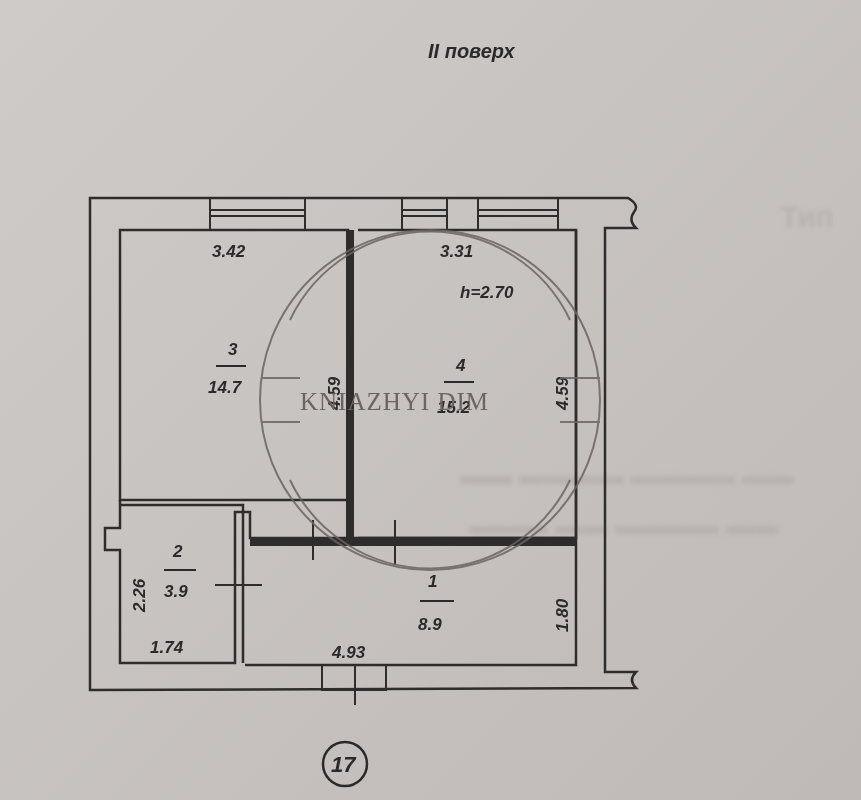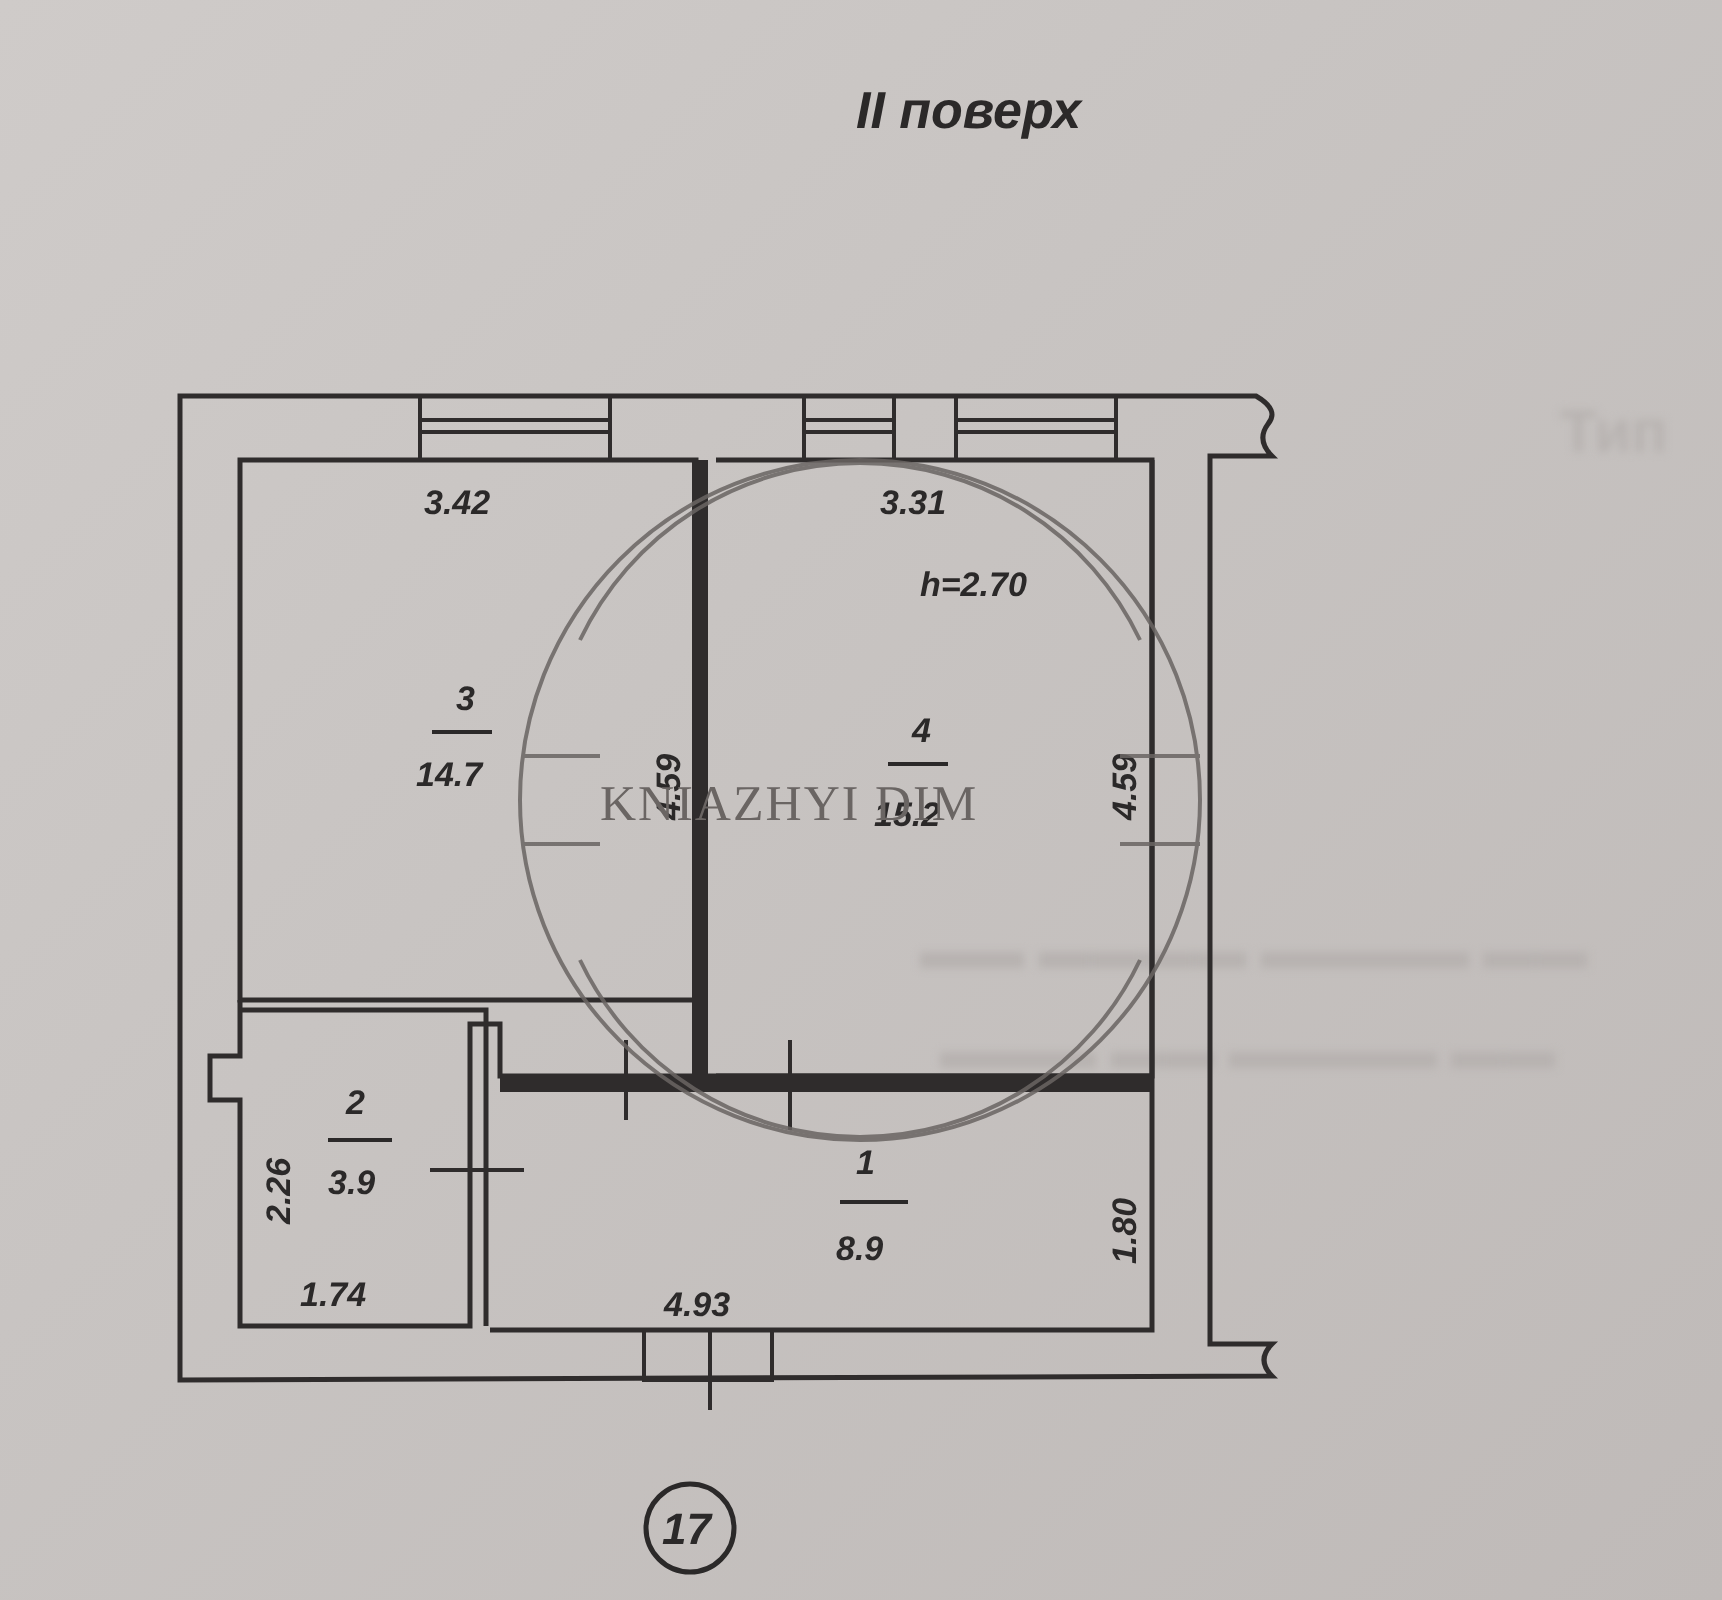--- a/index.html
+++ b/index.html
@@ -2,21 +2,21 @@
 <html><head>
 <meta charset="utf-8">
 <style>
   html,body{margin:0;padding:0;}
   body{width:861px;height:800px;overflow:hidden;background:#c9c5c3;font-family:"Liberation Sans",sans-serif;}
   .page{position:relative;width:861px;height:800px;background:linear-gradient(135deg,#cfcbc9 0%,#c8c4c2 40%,#bfbab8 100%);}
   .ghost{position:absolute;color:#b7b2b0;font-family:"Liberation Sans",sans-serif;font-weight:bold;filter:blur(2px);}
   svg{position:absolute;left:0;top:0;}
   .dim{font-family:"Liberation Sans",sans-serif;font-weight:bold;font-style:italic;fill:#2b2929;font-size:17px;}
   .lbl{font-family:"Liberation Sans",sans-serif;font-weight:bold;font-style:italic;fill:#2b2929;font-size:17px;}
-  .title{position:absolute;left:428px;top:40px;font-size:26px;font-weight:bold;font-style:italic;color:#2b2929;}
+  .title{position:absolute;left:428px;top:40px;font-size:20px;font-weight:bold;font-style:italic;color:#2b2929;}
   .wm{font-family:"Liberation Serif",serif;fill:#6a6563;font-size:25px;letter-spacing:1px;}
 </style>
 </head>
 <body>
 
 <div class="page">
   <div class="ghost" style="left:780px;top:200px;font-size:30px;">Тип</div>
   <div class="ghost" style="left:460px;top:460px;font-size:26px;width:400px;">▬▬ ▬▬▬▬ ▬▬▬▬ ▬▬</div>
   <div class="ghost" style="left:470px;top:510px;font-size:26px;width:390px;">▬▬▬ ▬▬ ▬▬▬▬ ▬▬</div>
 

